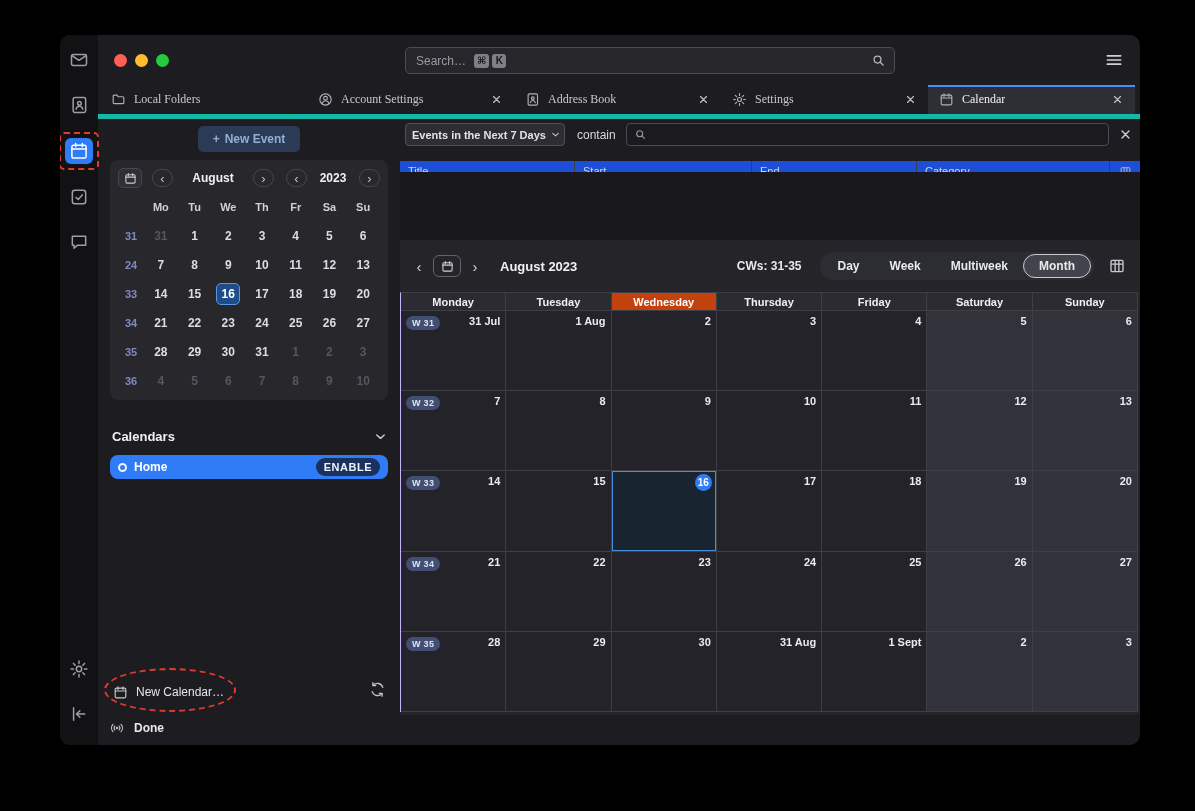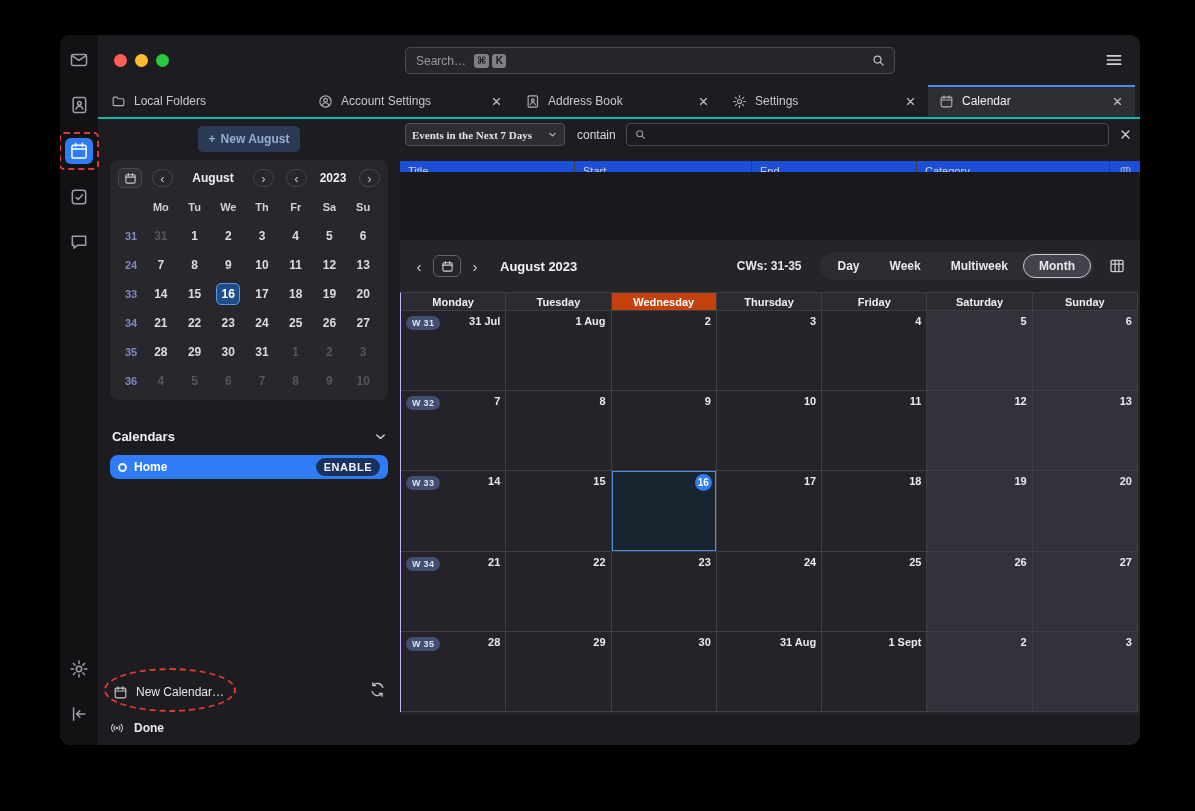--- a/index.html
+++ b/index.html
@@ -24,21 +24,21 @@
   .light { width:13px; height:13px; border-radius:50%; }
   .light.red { background:#ff5f57; } .light.yellow { background:#ffbd2e; } .light.green { background:#28c840; }
   .search-field { position:absolute; left:307px; top:12px; width:490px; height:27px; background:#26262b; border:1px solid #4c4c55; border-radius:5px; display:flex; align-items:center; padding:0 10px; }
   .search-ph { color:#9a9aa2; font-size:12px; }
   .keys { display:flex; gap:3px; margin-left:8px; }
   .keycap { min-width:14px; height:14px; padding:0 3px; background:#7f7f88; border-radius:3px; color:#17171b; font-size:10px; font-weight:bold; display:flex; align-items:center; justify-content:center; }
   .search-mag { position:absolute; right:8px; top:5px; width:15px; height:15px; color:#b8b8c0; }
   .hamburger { margin-left:auto; width:20px; height:20px; color:#cfcfd4; }
 
   
-  .tabbar { height:34px; display:flex; padding:0 2px; border-bottom:2px solid #14b8a6; }
+  .tabbar { height:34px; display:flex; padding:0 2px; border-bottom:5px solid #14b8a6;font-family:Liberation Serif, serif; }
   .tab { width:207px; display:flex; align-items:center; gap:8px; padding:0 11px; font-size:12px; color:#c8c8ce; position:relative; }
   .tab svg.t-icon { width:15px; height:15px; color:#b0b0b8; flex:none; }
   .tab .t-label { white-space:nowrap; overflow:hidden; }
   .tab .t-close { margin-left:auto; width:13px; height:13px; color:#c0c0c8; flex:none; }
   .tab.active { background:#2e2e35; color:#f0f0f4; box-shadow:inset 0 2px 0 #4b8df0; }
 
   
   .content { position:absolute; left:0; top:84px; right:0; bottom:30px; }
   .left-panel { position:absolute; left:0; top:0; width:302px; height:100%; }
   .new-event { position:absolute; left:50%; transform:translateX(-50%); top:7px; width:102px; height:26px; border:none; border-radius:5px; background:#2b3a55; color:#93aed6; font-size:12px; font-weight:bold; display:flex; align-items:center; justify-content:center; gap:5px; font-family:inherit; cursor:pointer; }
@@ -67,21 +67,21 @@
   .enable-pill { margin-left:auto; background:#19315c; color:#eef3ff; font-size:11px; font-weight:bold; letter-spacing:.5px; padding:3px 8px; border-radius:9px; }
   .new-cal-row { position:absolute; left:15px; top:562px; height:22px; display:flex; align-items:center; gap:8px; cursor:pointer; }
   .new-cal-row svg { width:15px; height:15px; color:#c8c8d0; }
   .new-cal-label { font-size:12px; color:#e6e6ea; }
   .annot-ellipse { position:absolute; left:6px; top:549px; width:132px; height:44px; border:2px dashed #e23b2e; border-radius:50%; pointer-events:none; }
   .sync-btn { position:absolute; right:14px; top:562px; width:17px; height:17px; color:#c0c0c8; cursor:pointer; }
 
   
   .view { position:absolute; left:302px; top:0; right:0; bottom:0; background:#1d1d21; overflow:hidden; }
   .filter-bar { position:absolute; left:0; right:0; top:1px; height:29px; display:flex; align-items:center; padding:0 7px 0 5px; }
-  .filter-dd { width:160px; height:23px; background:#2d2d33; border:1px solid #50505a; border-radius:4px; display:flex; align-items:center; padding:0 6px; gap:4px; cursor:pointer;font-family:Liberation Serif, serif; }
+  .filter-dd { width:160px; height:23px; background:#2d2d33; border:1px solid #50505a; border-radius:4px; display:flex; align-items:center; padding:0 6px; gap:4px; cursor:pointer; }
   .filter-dd span { font-size:11px; font-weight:600; color:#e2e2e8; white-space:nowrap; }
   .filter-dd svg { width:11px; height:11px; color:#c0c0c8; margin-left:auto; flex:none; }
   .contain-lbl { font-size:12px; color:#d8d8de; margin:0 10px 0 12px; }
   .filter-search { flex:1; height:23px; background:#1a1a1f; border:1px solid #4b4b54; border-radius:4px; display:flex; align-items:center; padding:0 7px; gap:6px; }
   .filter-search svg { width:13px; height:13px; color:#9a9aa2; }
   .filter-close { margin-left:9px; width:15px; height:15px; color:#d0d0d6; cursor:pointer; }
 
   .table-head { position:absolute; left:0; right:0; top:42px; height:22px; background:#1d4ed8; border-bottom:2px solid #e5e5e5; display:flex; }
   .th { font-size:11px; color:#d4d4da; padding:0 8px; display:flex; align-items:center; border-right:1px solid #3c3c42; }
   .th.c-title { width:175px; } .th.c-start { width:177px; } .th.c-end { width:165px; } .th.c-cat { width:193px; }
@@ -243,21 +243,21 @@
             <path d="M6.5 6.5l11 11M17.5 6.5l-11 11"></path>
           </svg>
       </div>
     </div>
 
     <div class="content">
 
       <div class="left-panel">
         <button class="new-event">
           <span>+</span>
-          <span>New August</span>
+          <span>New Event</span>
         </button>
 
         <div class="mini-cal">
           <div class="mc-nav">
             <button class="mc-calbtn">
               <svg viewBox="0 0 24 24" fill="none" stroke="currentColor" stroke-width="2" stroke-linecap="round">
                   <rect x="3.5" y="5" width="17" height="15.5" rx="2"></rect>
                   <path d="M3.5 9.5h17M8 3v4M16 3v4"></path>
                 </svg>
             </button>

